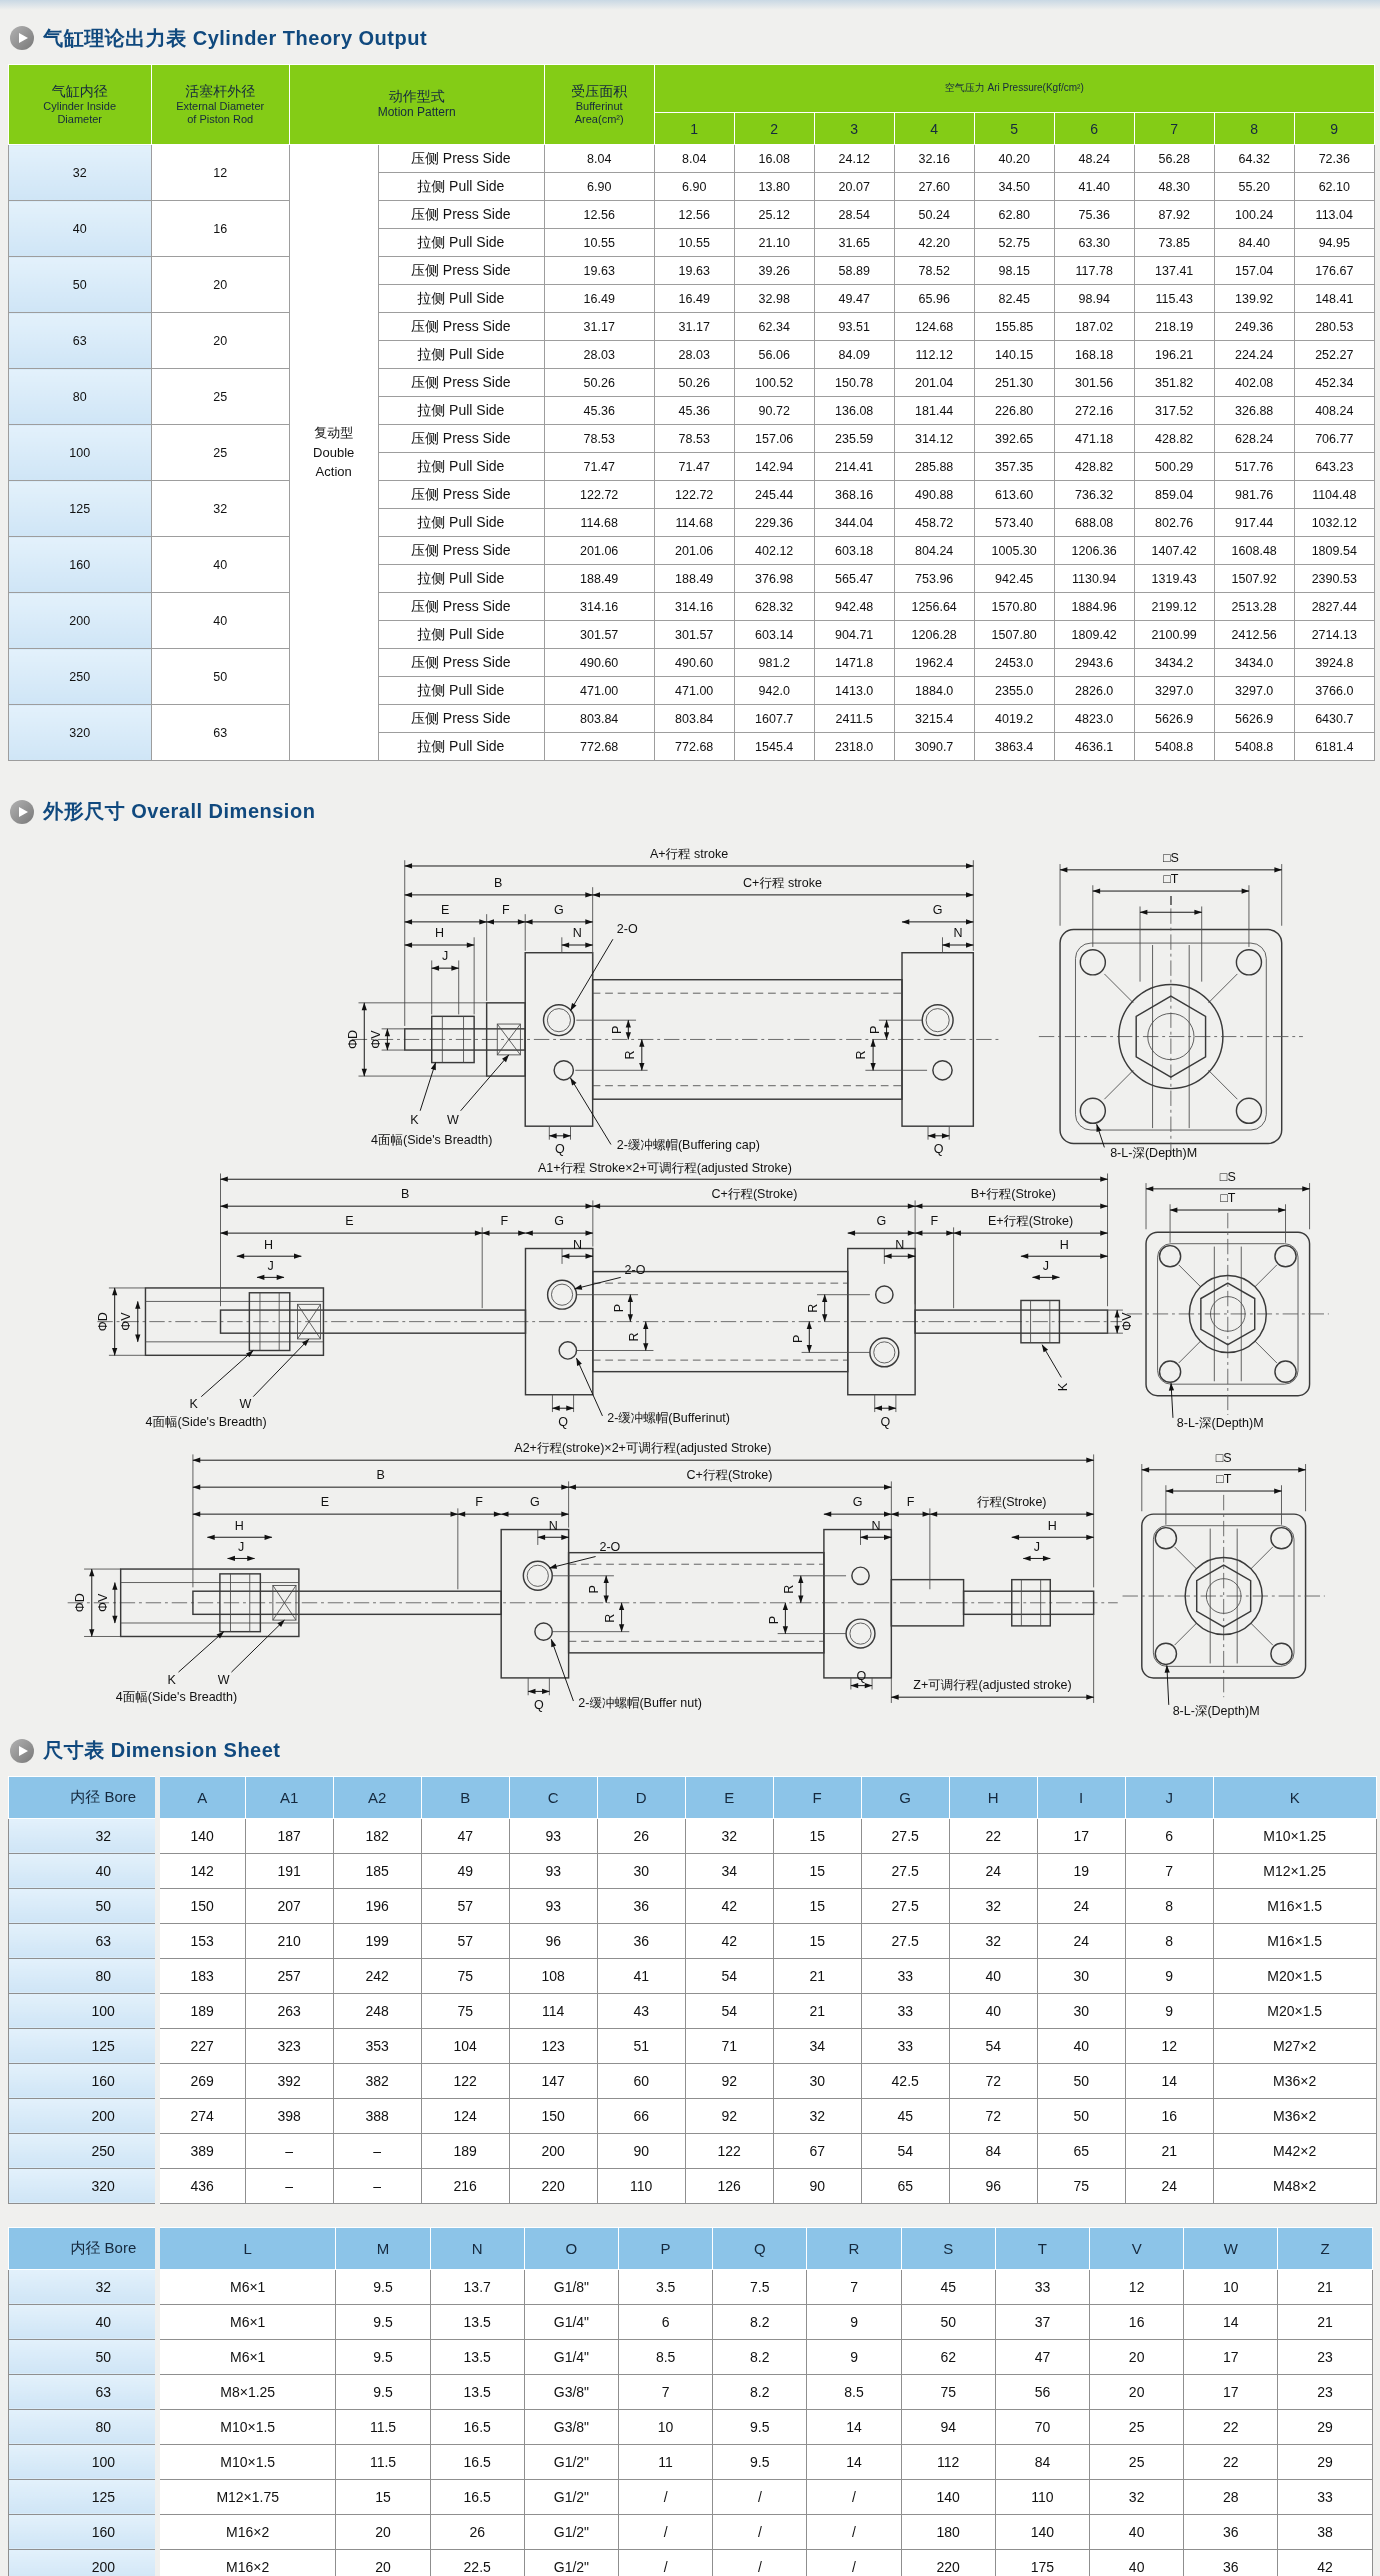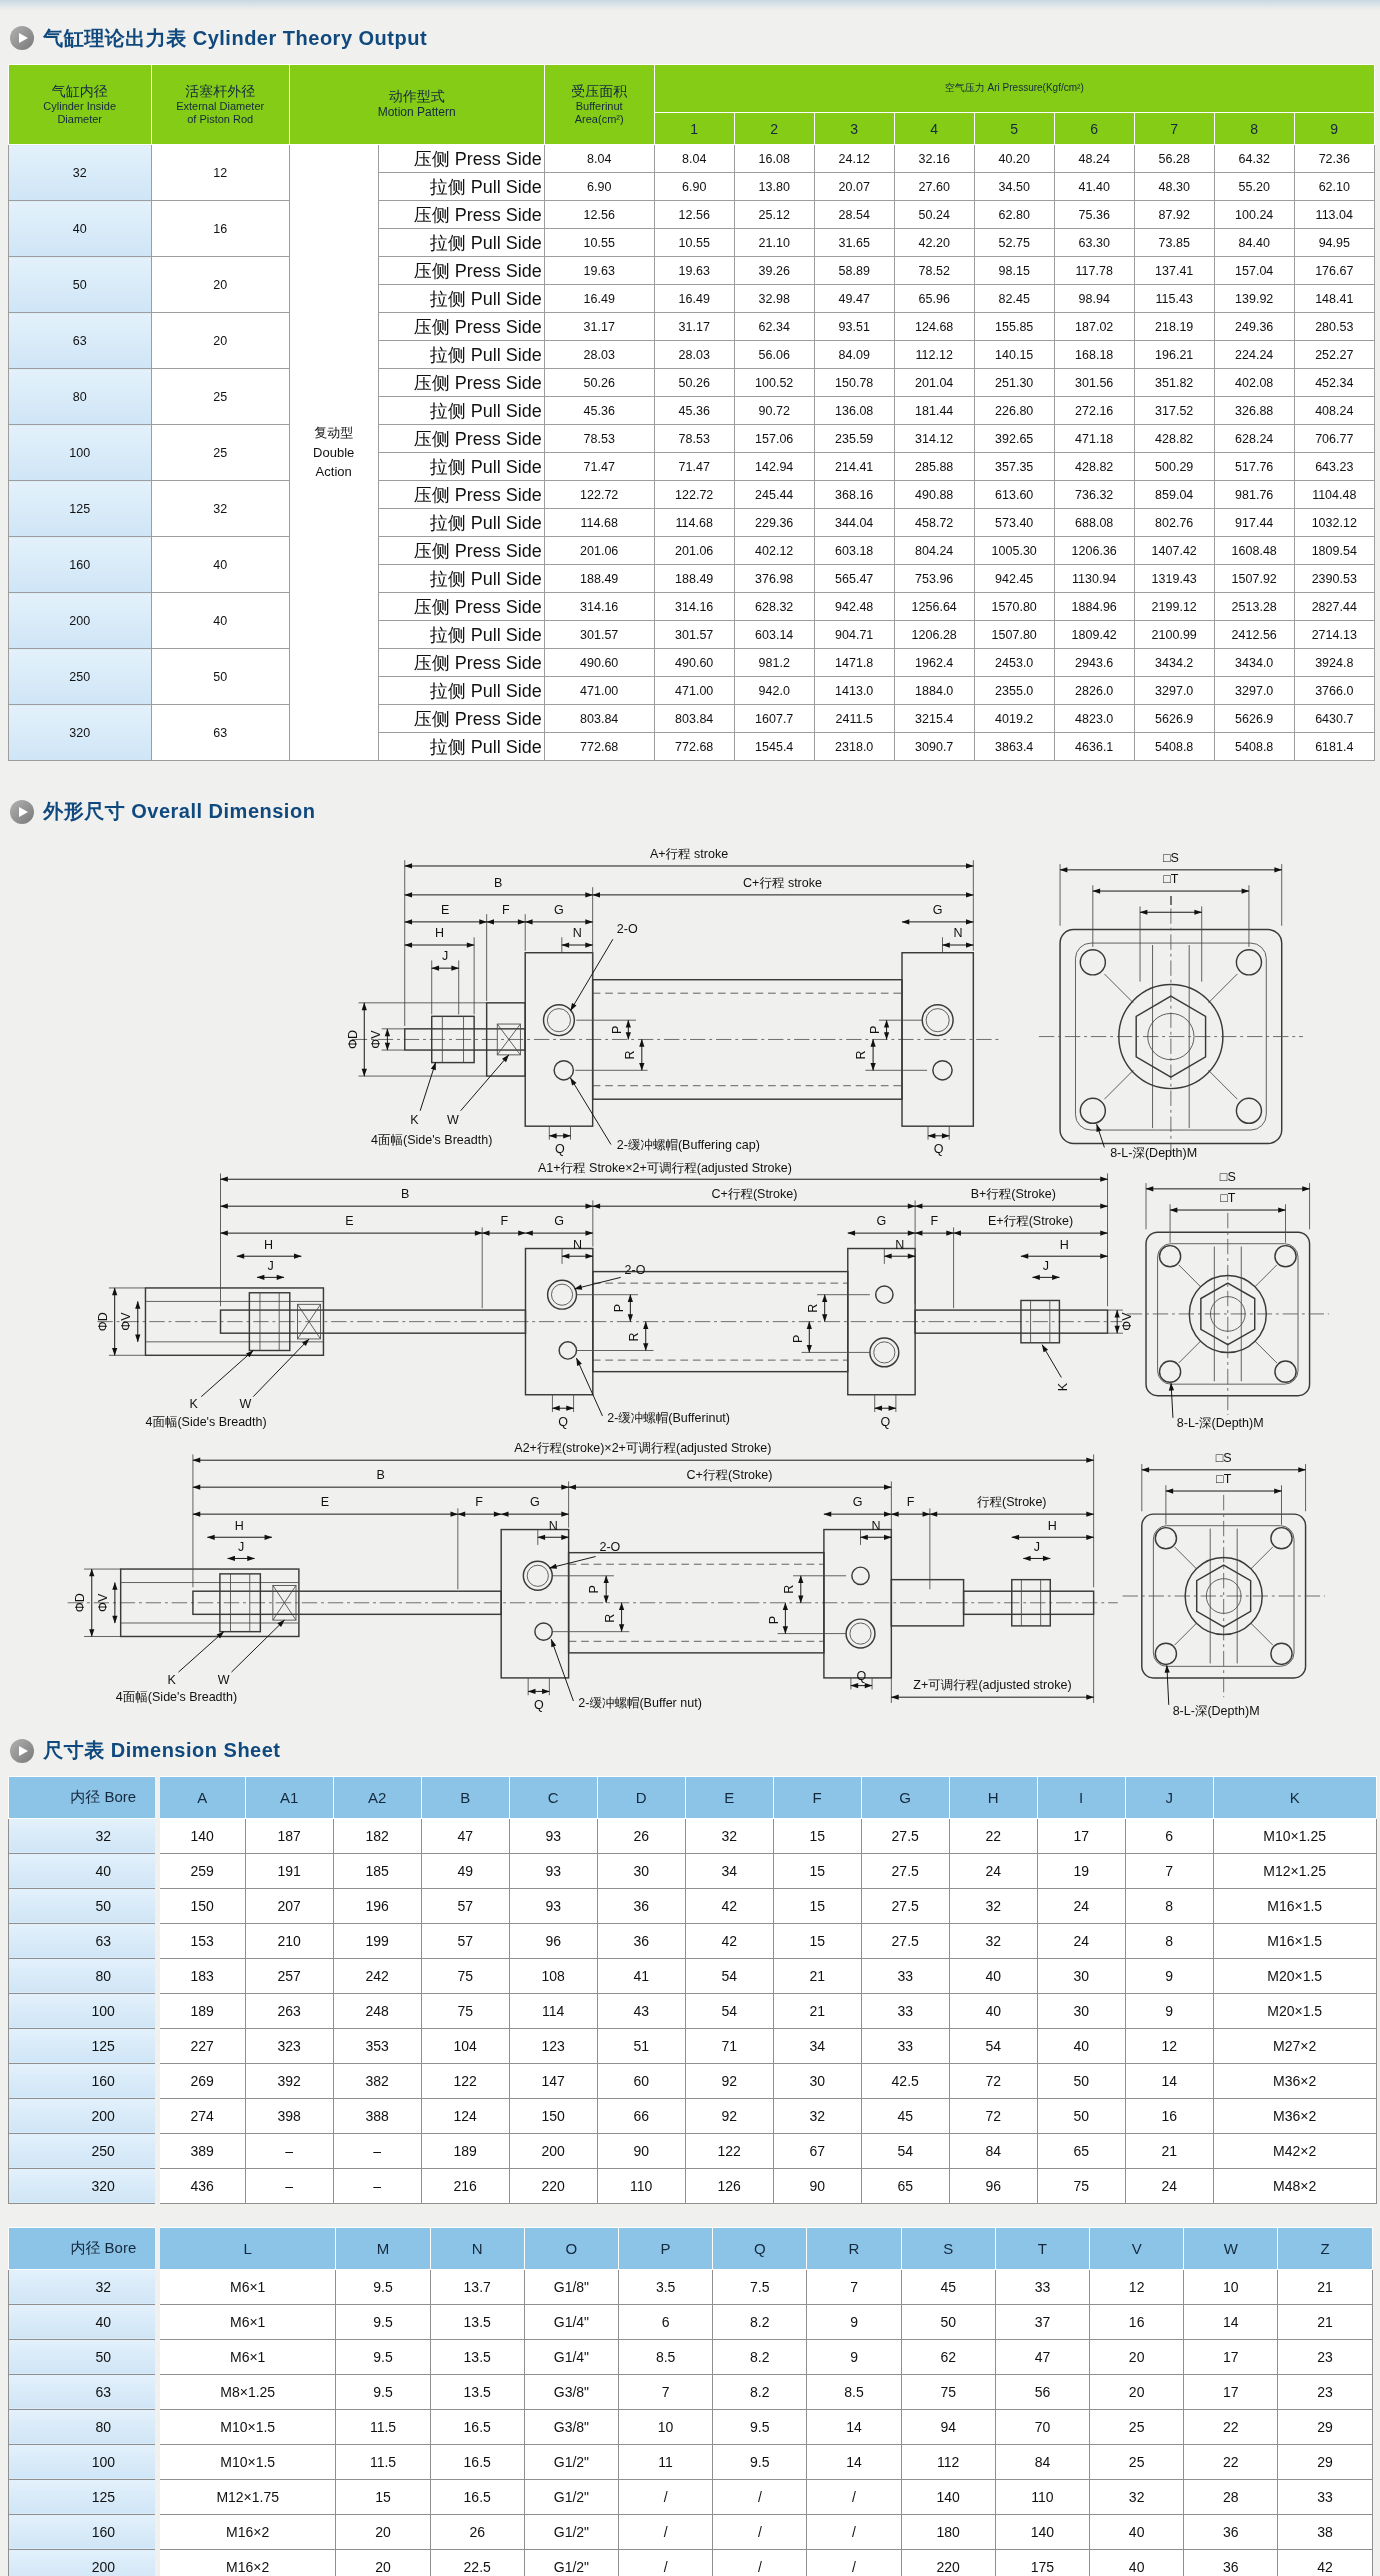--- a/index.html
+++ b/index.html
@@ -19,21 +19,21 @@
   .theory thead tr:first-child th{height:44px;}
   .theory th.pn{height:27px;font-size:14px;}
   .theory .cn{font-size:14px;line-height:1.25;}
   .theory .en{font-size:11px;line-height:1.15;}
   .theory .en2{font-size:12px;line-height:1.3;}
   .theory .ph{font-size:10px;}
   .theory td{background:#fff;border:1px solid #9d9d9d;border-top:1px solid #b0b0b0;text-align:center;height:27px;padding:0 1.9px;}
   .theory td.bore{background:linear-gradient(#e3f1fb,#cfe5f6);}
   .theory td.rod{background:#fff;}
   .theory td.motion{background:#fff;font-size:13px;line-height:1.5;}
-  .theory td.lbl{text-align:right;padding-left:1px;font-size:18px;}
+  .theory td.lbl{text-align:center;padding-left:1px;font-size:14px;}
   .theory tr.gfirst td{border-top:1.9px solid #5a5a5a;}
   
   .dims{width:1365px;font-size:14px;}
   .dims th{background:#8cc4e8;height:39px;border:1.9px solid #fff;font-weight:normal;font-size:15px;color:#15293e;}
   .dims td{background:#fff;border:1px solid #8f8f8f;border-top:1.5px solid #6e6e6e;text-align:center;height:32px;}
   .dims td.bore,.dims th.bore{text-align:center;padding-left:44px;}
   .dims td.bore{background:linear-gradient(#e3f1fb,#cfe5f6);border-right:5.8px solid #f0f0ee;}
   .dims th.bore{border-right:5.8px solid #f0f0ee;}
   #dims2{margin-top:23px;}
 
@@ -904,21 +904,21 @@
         <td>32</td>
         <td>15</td>
         <td>27.5</td>
         <td>22</td>
         <td>17</td>
         <td>6</td>
         <td>M10×1.25</td>
       </tr>
       <tr>
         <td class="bore">40</td>
-        <td>259</td>
+        <td>142</td>
         <td>191</td>
         <td>185</td>
         <td>49</td>
         <td>93</td>
         <td>30</td>
         <td>34</td>
         <td>15</td>
         <td>27.5</td>
         <td>24</td>
         <td>19</td>

